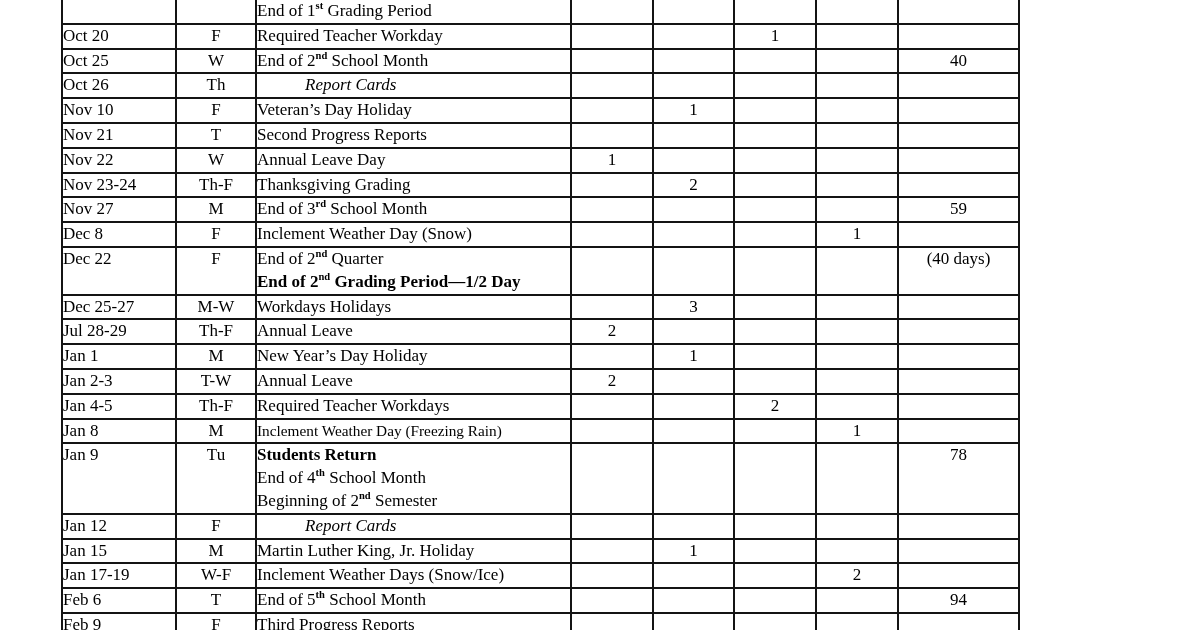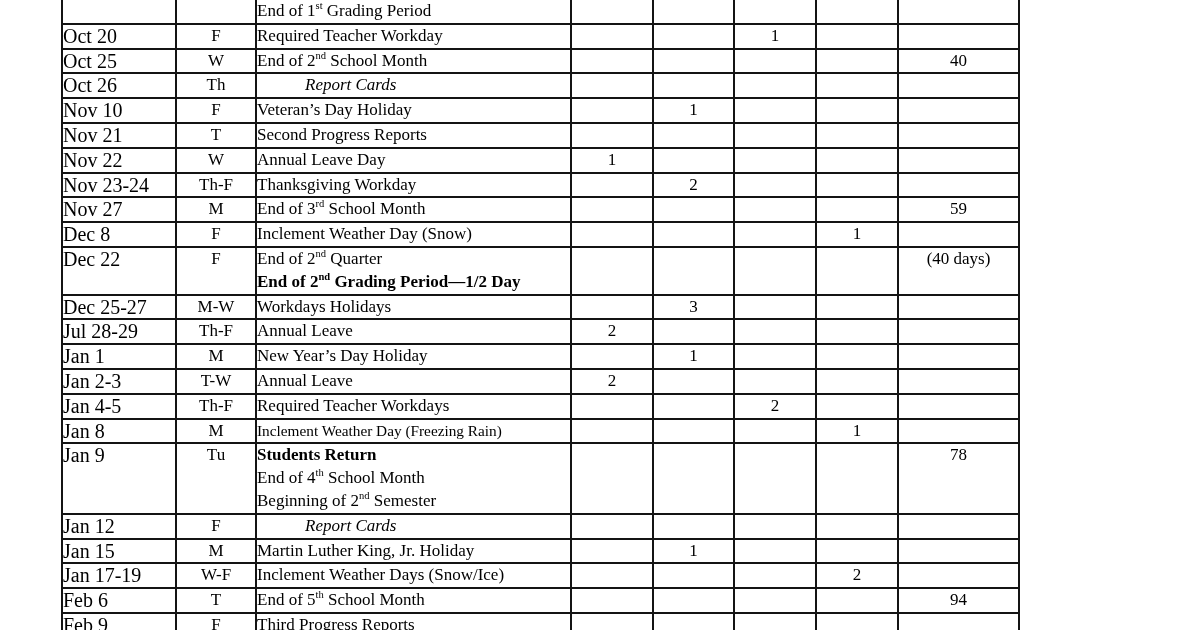--- a/index.html
+++ b/index.html
@@ -15,29 +15,29 @@
   }
   table.cal td{
     border:2px solid #141414;
     vertical-align:top;padding:0;overflow:hidden;
   }
   tr.first td{border-top:none;}
   tr.rr{height:21.3px;}
   tr.first{height:20px;}
   tr.h2{height:45px;}
   tr.h3{height:67px;border-radius:8px;}
-  td.date{padding:0 2px 0 8px;font-size:20px;line-height:22px;white-space:nowrap;}
+  td.date{padding:0 2px 0 8px;font-size:17px;line-height:22px;white-space:nowrap;}
   td.day{text-align:center;font-size:17px;line-height:22px;white-space:nowrap;}
   td.desc{padding:0 3px 0 8px;font-size:17px;}
   td.num{text-align:center;font-size:17px;line-height:22px;white-space:nowrap;}
   .desc .line{line-height:22.8px;white-space:nowrap;}
   .line.b{font-weight:bold;}
   .line.i{font-style:italic;padding-left:48px;}
   .line.s{font-size:15.3px;font-family:Liberation Serif, serif;}
-  sup{font-size:62%;vertical-align:super;line-height:0;}
+  sup{font-size:62%;vertical-align:super;line-height:0;font-weight:bold;}
 </style>
 </head>
 <body>
 
 <div class="page">
   <table class="cal">
     <colgroup>
       <col style="width:114px">
         <col style="width:80px">
         <col style="width:315px">
@@ -129,21 +129,21 @@
           <td class="num">1</td>
           <td class="num"></td>
           <td class="num"></td>
           <td class="num"></td>
           <td class="num"></td>
         </tr>
         <tr class="rr">
           <td class="date">Nov 23-24</td>
           <td class="day">Th-F</td>
           <td class="desc">
-            <div class="line">Thanksgiving Workday</div>
+            <div class="line">Thanksgiving Grading</div>
           </td>
           <td class="num"></td>
           <td class="num">2</td>
           <td class="num"></td>
           <td class="num"></td>
           <td class="num"></td>
         </tr>
         <tr class="rr">
           <td class="date">Nov 27</td>
           <td class="day">M</td>

